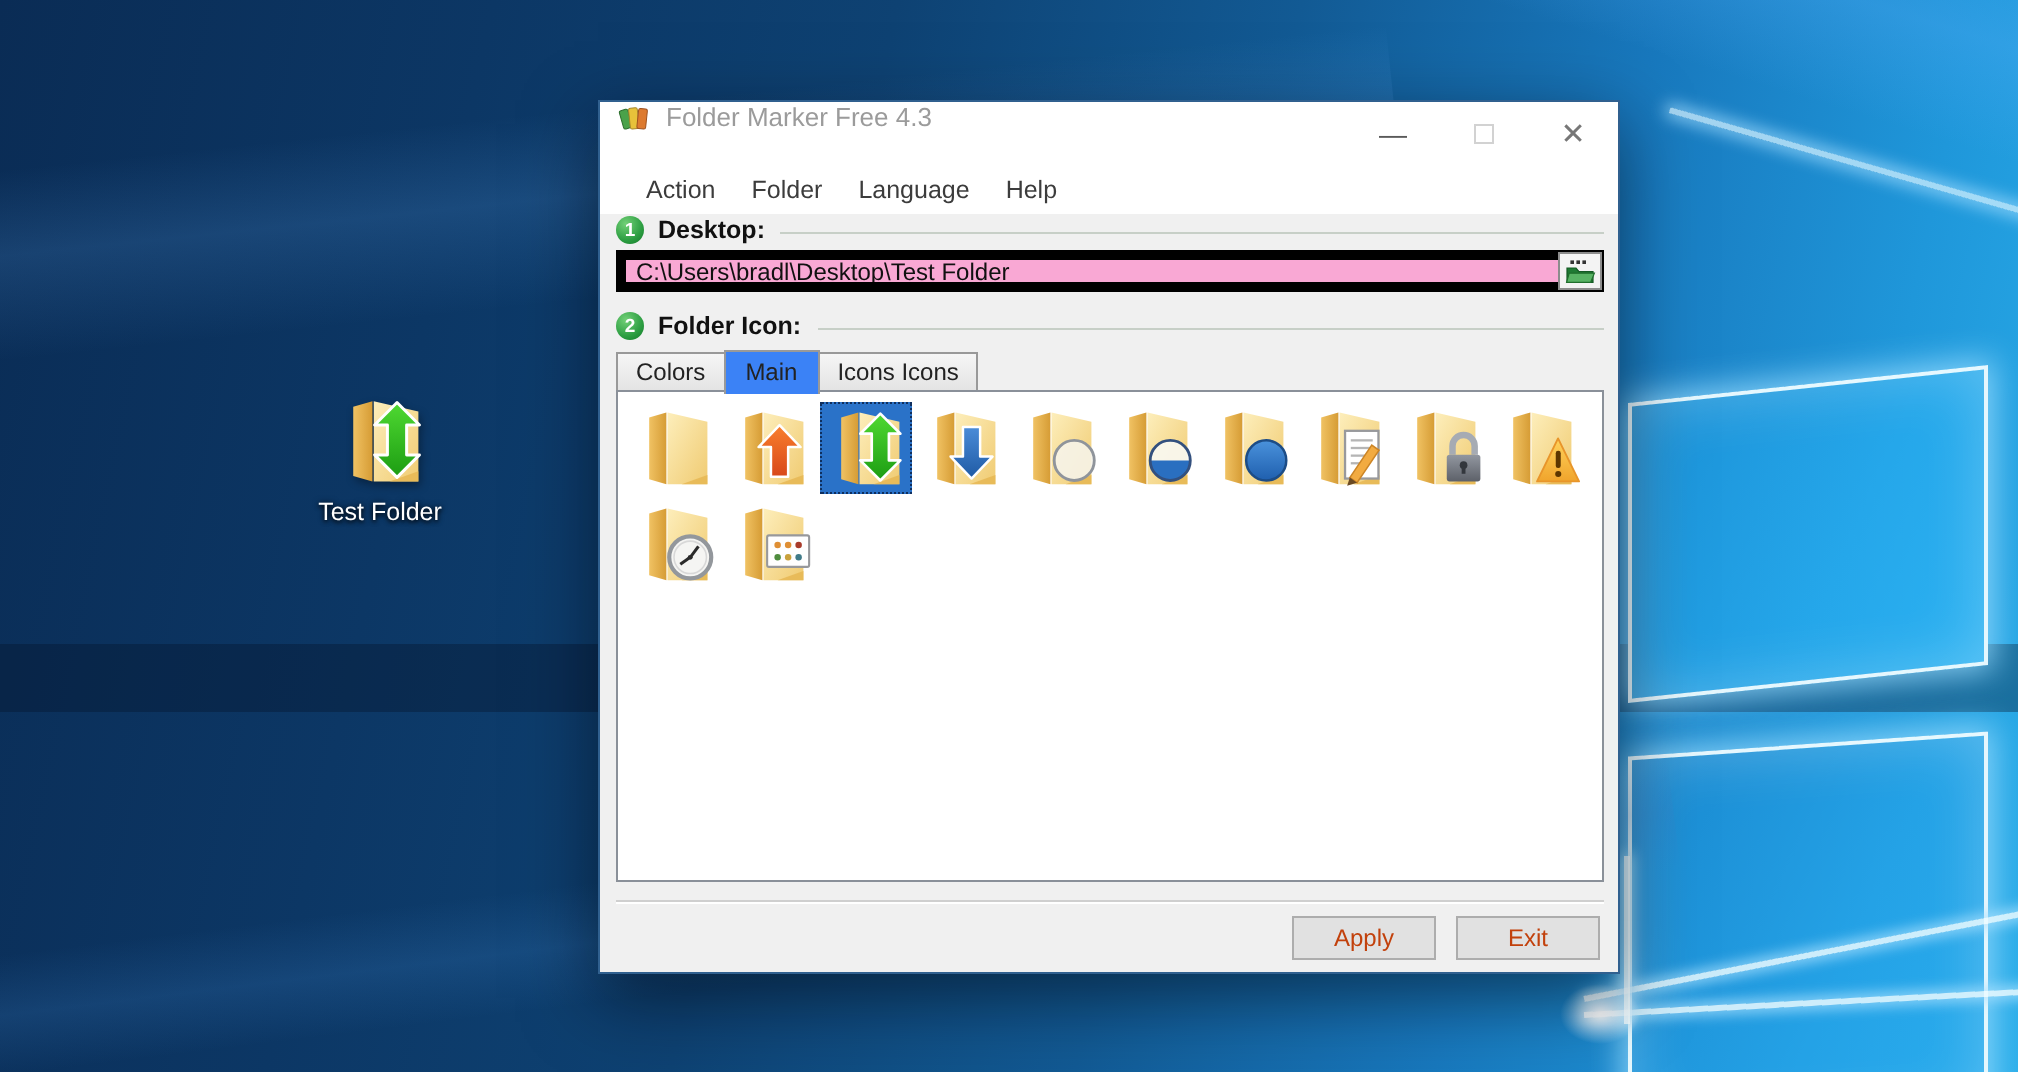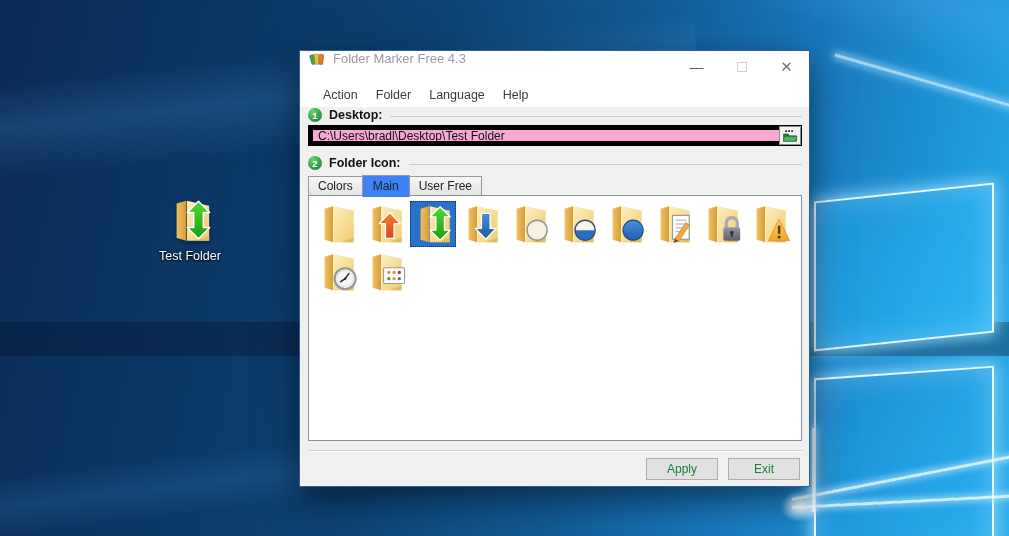--- a/index.html
+++ b/index.html
@@ -73,21 +73,21 @@
   .icon-grid{position:absolute;top:144px;left:8px;right:7px;bottom:45px;background:#fff;
     border:1px solid #8a9099;padding:4px;display:flex;flex-wrap:wrap;align-content:flex-start;z-index:2;}
   .icon-cell{width:46px;height:46px;margin:1px;display:flex;align-items:center;justify-content:center;}
   .icon-cell svg{width:42px;height:42px;}
   .icon-cell.selected{background:#2a72c8;outline:1px dotted #0f2f5e;outline-offset:-1px;}
 
   .divider{position:absolute;top:399px;left:8px;right:7px;height:2px;
     border-top:1px solid #cfcfcf;border-bottom:1px solid #fff;}
   .btn-row{position:absolute;top:407px;right:9px;display:flex;gap:10px;}
   .btn{width:72px;height:22px;background:#e1e1e1;border:1px solid #adadad;
-    font-family:"Liberation Sans","DejaVu Sans",sans-serif;font-size:12px;color:#15803d;
+    font-family:"Liberation Sans","DejaVu Sans",sans-serif;font-size:12px;color:#c2410c;
     display:flex;align-items:center;justify-content:center;cursor:pointer;}
   .hidden-defs{position:absolute;width:0;height:0;overflow:hidden;}
 </style>
 </head>
 <body>
 
 <svg class="hidden-defs" xmlns="http://www.w3.org/2000/svg" aria-hidden="true">
   <defs>
     <linearGradient id="gSlab" x1="0" y1="0" x2="1" y2="0">
       <stop offset="0" stop-color="#f0c263"></stop>
@@ -305,21 +305,21 @@
 
     <div class="sec-row sec2">
       <span class="badge">2</span>
       <span class="sec-lbl">Folder Icon:</span>
       <span class="sec-line"></span>
     </div>
 
     <div class="tabs">
       <div class="tab">Colors</div>
       <div class="tab active">Main</div>
-      <div class="tab">User Free</div>
+      <div class="tab">Icons Icons</div>
     </div>
 
     <div class="icon-grid">
         <div class="icon-cell">
           <svg viewBox="0 0 44 44">
             <use href="#ic-folder-plain"></use>
           </svg>
         </div>
         <div class="icon-cell">
           <svg viewBox="0 0 44 44">

